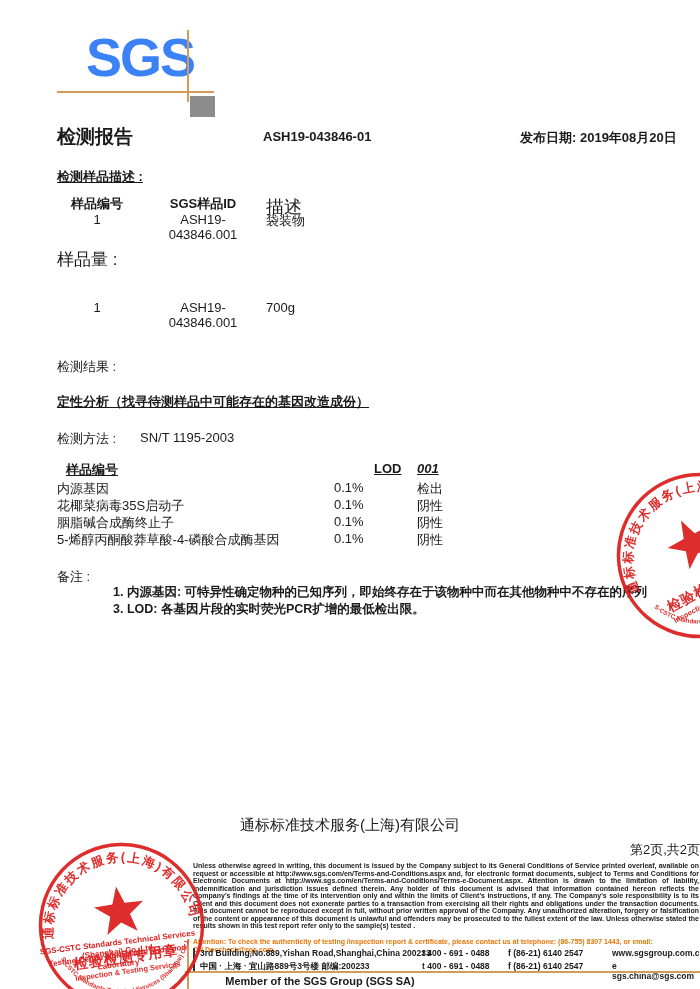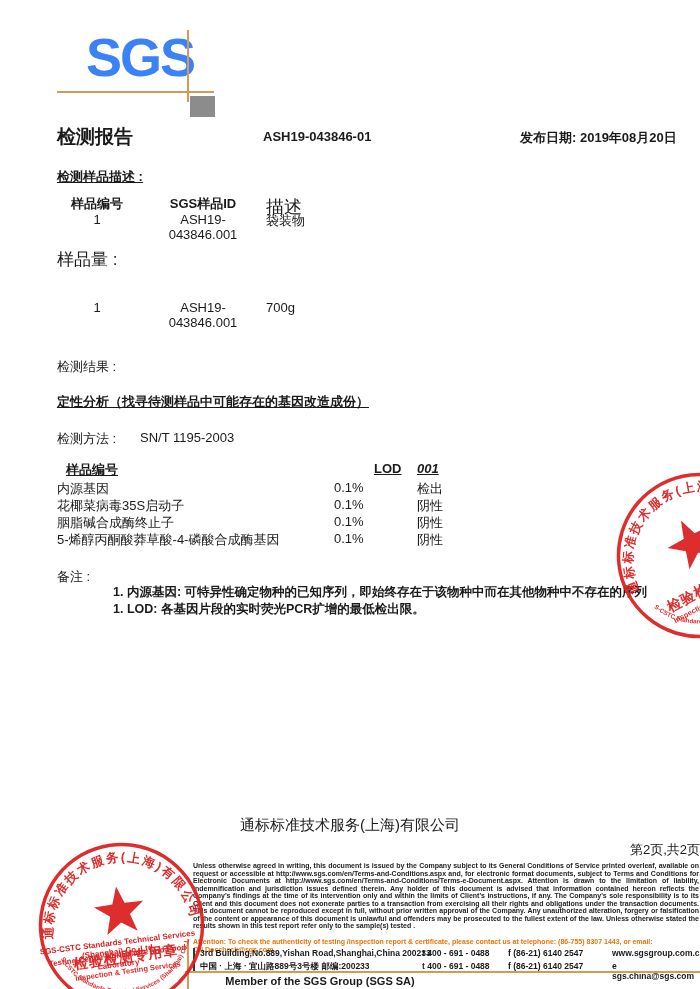--- a/index.html
+++ b/index.html
@@ -125,21 +125,21 @@
     <div class="abs rt-res row-y2">阴性</div>
   </div>
   <div>
     <div class="abs rt-item row-y3">5-烯醇丙酮酸莽草酸-4-磷酸合成酶基因</div>
     <div class="abs rt-lod row-y3">0.1%</div>
     <div class="abs rt-res row-y3">阴性</div>
   </div>
 
   <div class="abs remarks-label">备注 :</div>
   <div class="abs remark-1">1. 内源基因: 可特异性确定物种的已知序列，即始终存在于该物种中而在其他物种中不存在的序列</div>
-  <div class="abs remark-2">1. LOD: 各基因片段的实时荧光PCR扩增的最低检出限。</div>
+  <div class="abs remark-2">3. LOD: 各基因片段的实时荧光PCR扩增的最低检出限。</div>
 
 
   <svg class="abs stamp stamp-right" viewBox="0 0 175 175">
     <circle cx="87.5" cy="87.5" r="81" fill="none" stroke="#dd2222" stroke-width="3.5"></circle>
     <path d="M0,-26 L6.17,-8.49 L24.7,-8.03 L9.99,3.24 L15.3,21 L0,10.5 L-15.3,21 L-9.99,3.24 L-24.7,-8.03 L-6.17,-8.49 Z" transform="translate(87.5,74)" fill="#dd2222"></path>
     <defs>
       <path id="arcTopR" d="M 20,112 A 70,70 0 1 1 155,112" fill="none"></path>
       <path id="arcBotR" d="M 22,110 A 70,70 0 0 0 153,110" fill="none"></path>
     </defs>
     <text font-size="12.5" font-weight="700" fill="#dd2222" letter-spacing="2" text-anchor="middle">

